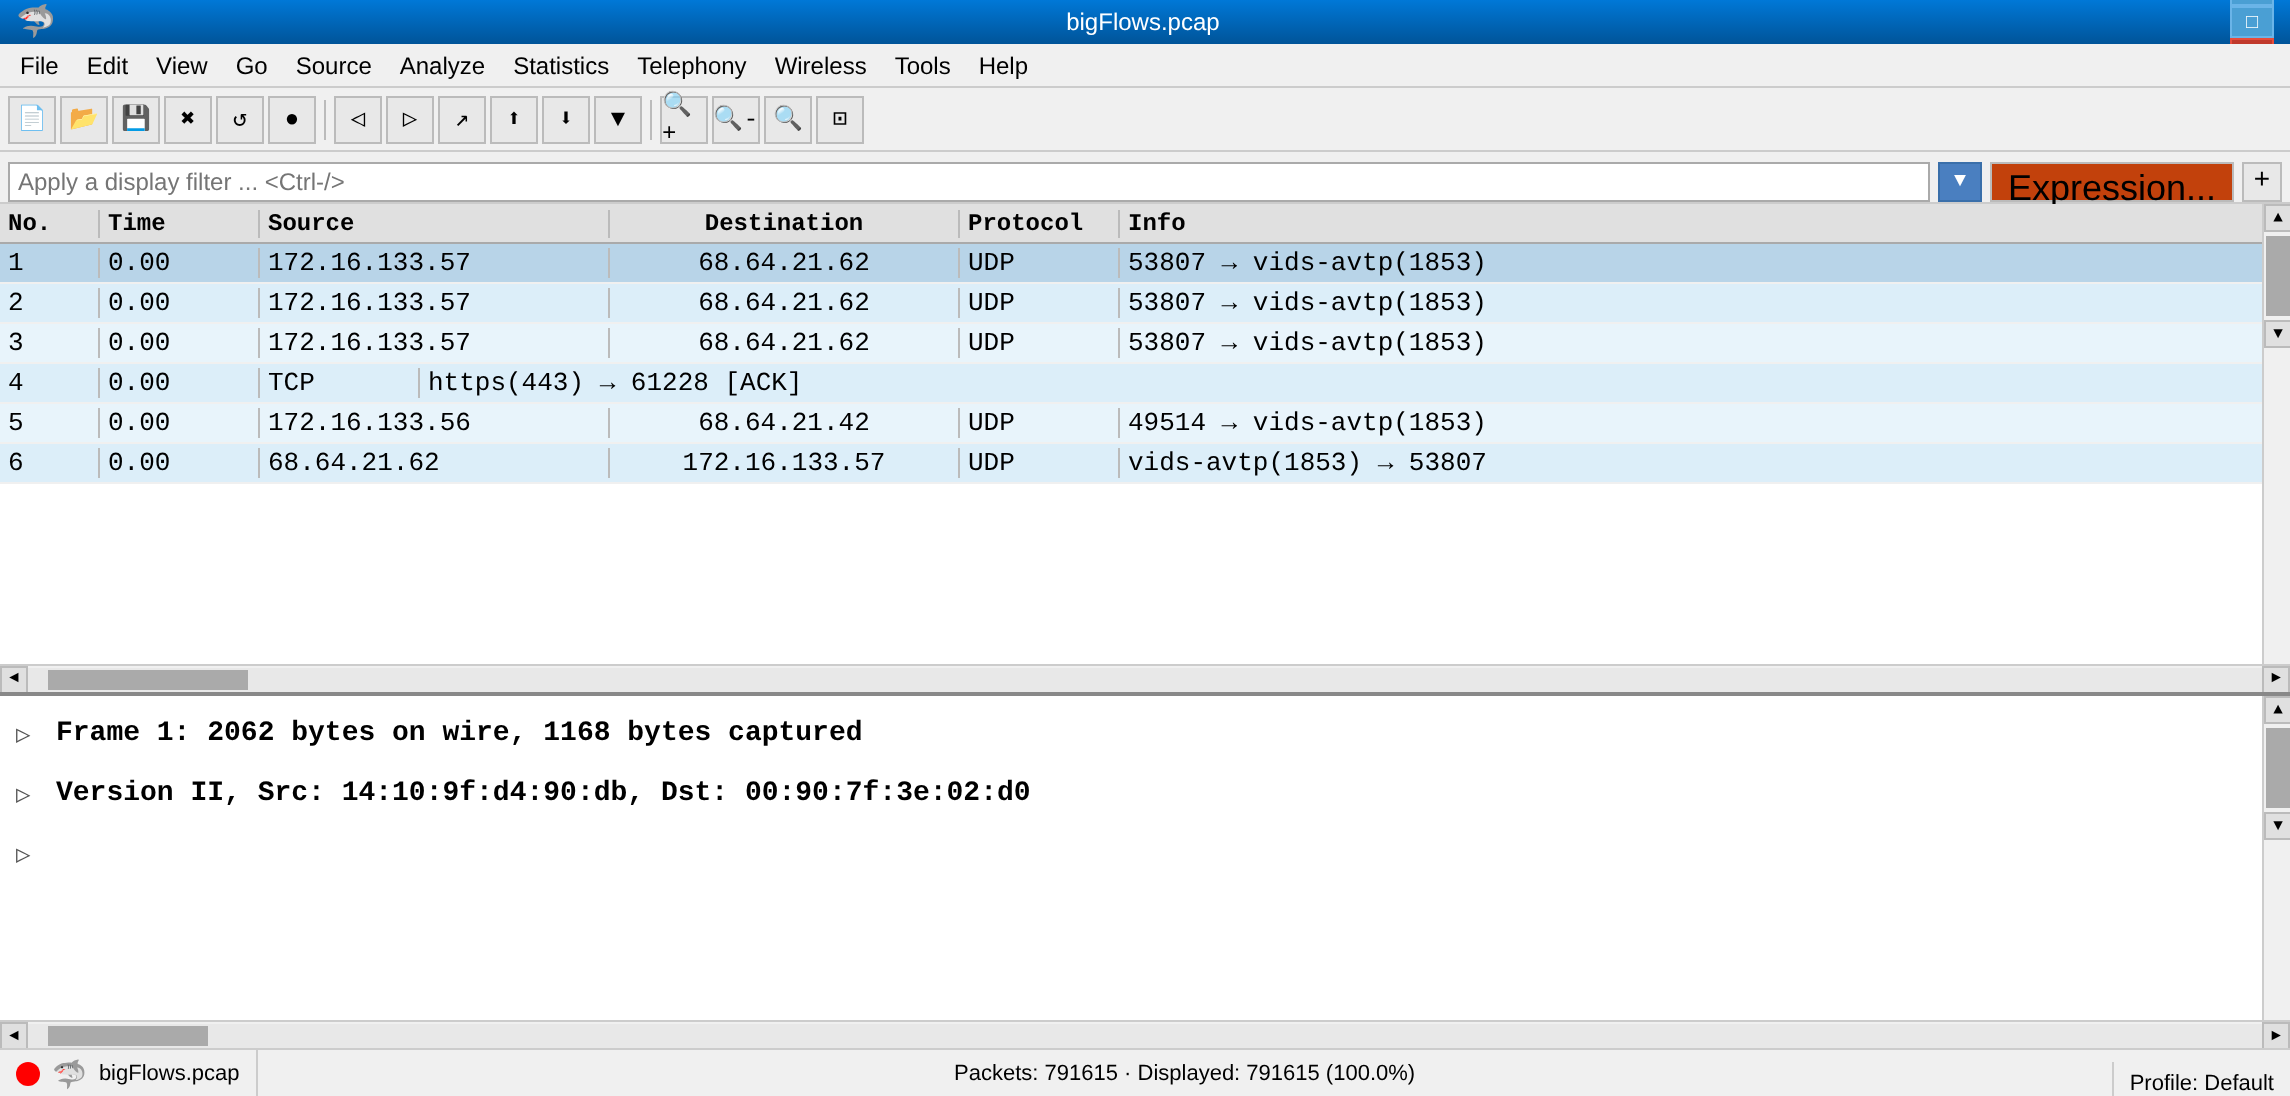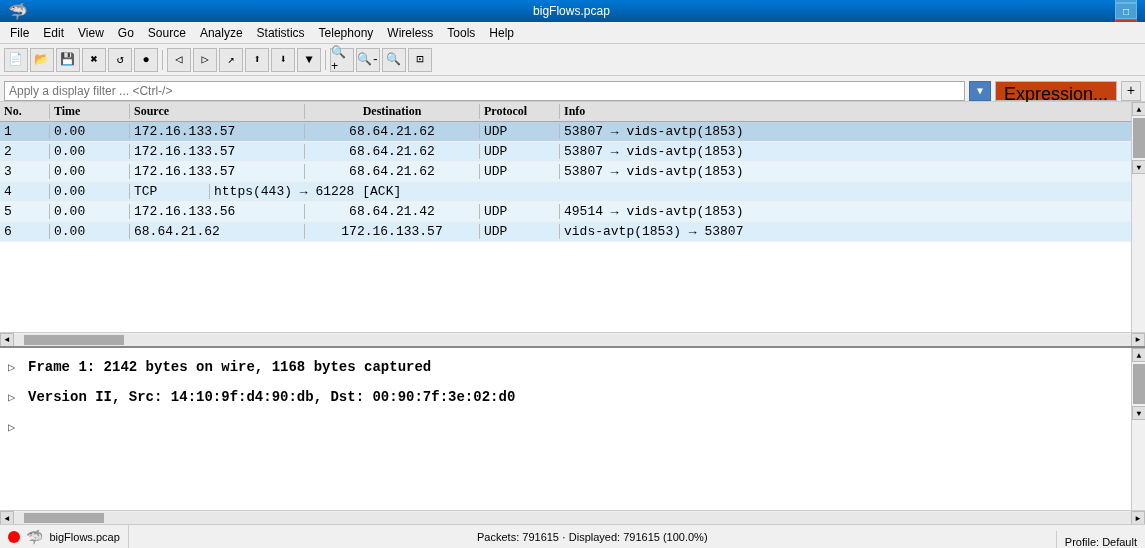--- a/index.html
+++ b/index.html
@@ -149,21 +149,21 @@
       background: white;
       overflow: hidden;
       position: relative;
       display: flex;
       flex-direction: column;
     }
     #packet-header {
       display: flex;
       background: #e0e0e0;
       border-bottom: 1px solid #aaa;
-      font-family: Liberation Serif, serif;
+      font-family: Liberation Mono, monospace;
       font-size: 12px;
       font-weight: bold;
       flex-shrink: 0;
       height: 20px;
       align-items: center;
     }
     .col-no { width: 50px; padding: 0 4px; border-right: 1px solid #bbb; }
     .col-time { width: 80px; padding: 0 4px; border-right: 1px solid #bbb; }
     .col-src { width: 175px; padding: 0 4px; border-right: 1px solid #bbb; }
     .col-dst { width: 175px; padding: 0 4px; border-right: 1px solid #bbb; text-align: center; }
@@ -467,21 +467,21 @@
   <div class="h-scroll-track">
     <div class="h-scroll-thumb"></div>
   </div>
   <div class="h-scroll-arrow">►</div>
 </div>
 
 <div id="packet-detail">
 
   <div class="detail-row">
       <span class="detail-expand">▷</span>
-      <span class="detail-text">Frame 1: 2142 bytes on wire, 1168 bytes captured</span>
+      <span class="detail-text">Frame 1: 2062 bytes on wire, 1168 bytes captured</span>
     </div>
     <div class="detail-row">
       <span class="detail-expand">▷</span>
       <span class="detail-text">Version II, Src: 14:10:9f:d4:90:db, Dst: 00:90:7f:3e:02:d0</span>
     </div>
     <div class="detail-row">
       <span class="detail-expand">▷</span>
     </div>
     <div id="detail-scrollbar">
     <div class="scrollbar-arrow">▲</div>

